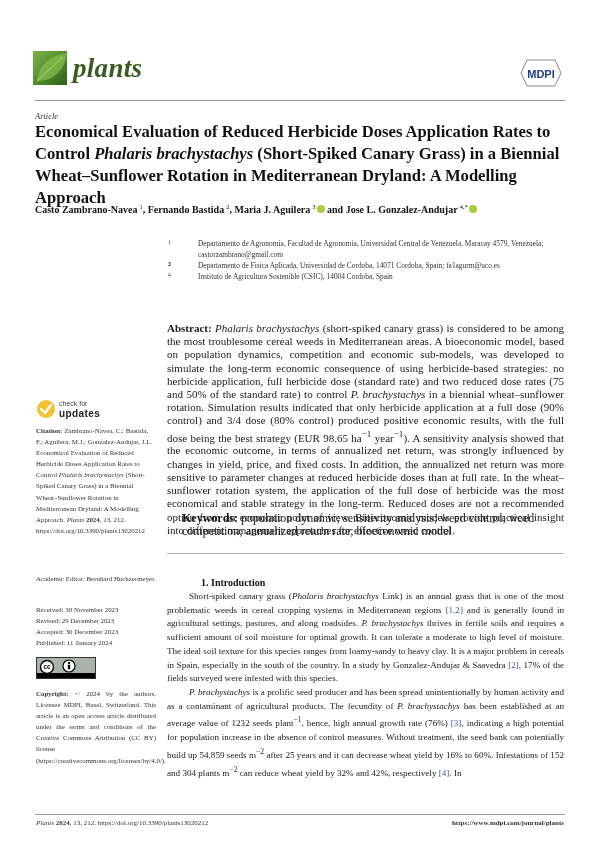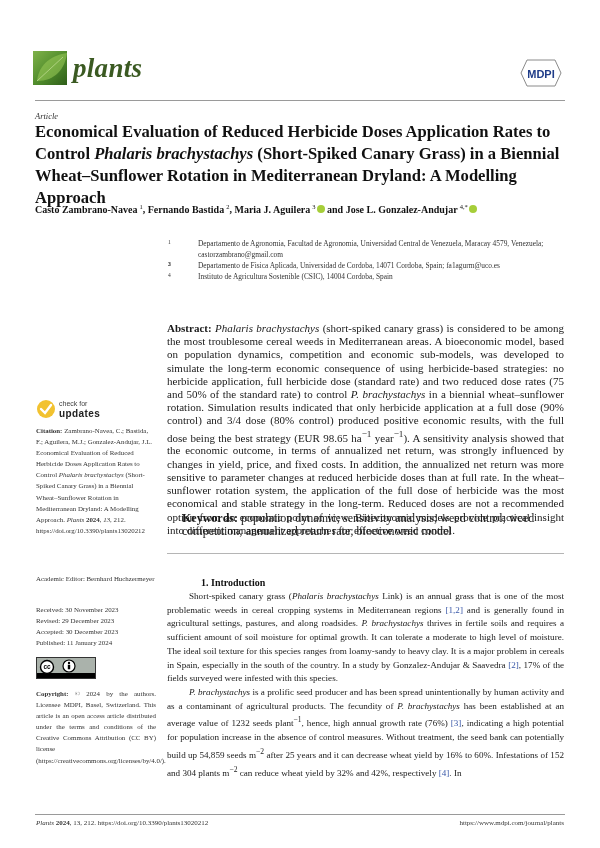--- a/index.html
+++ b/index.html
@@ -71,21 +71,21 @@
   .intro {
     left: 167px; top: 590px; width: 397px; font-size: 9.1px; line-height: 13.7px;
     text-align: justify; color: #1a1a1a; font-family: Liberation Serif, serif;
   }
   .intro p { margin: 0; text-indent: 22px; }
   .ref { color: #3857a8; }
 
   
   .footer-rule { left: 35px; top: 814px; width: 530px; height: 1px; background: #9a9a9a; }
   .footer-left { left: 36px; top: 819px; font-size: 7px; color: #333; }
-  .footer-right { right: 36px; top: 819px; font-size: 7px; color: #333; }
+  .footer-right { right: 36px; top: 819px; font-size: 7px; color: #333; font-weight: bold; }
 </style>
 </head>
 <body>
 
 <div class="abs logo-box">
   <svg width="34" height="34" viewBox="0 0 34 34">
     <path d="M4 30 C 6 12, 20 4, 34 2 C 32 18, 22 30, 4 30 Z" fill="#9ccc5a" opacity="0.55"></path>
     <path d="M4 30 L 30 6" stroke="#d8ecb0" stroke-width="0.8" opacity="0.7"></path>
   </svg>
 </div>

